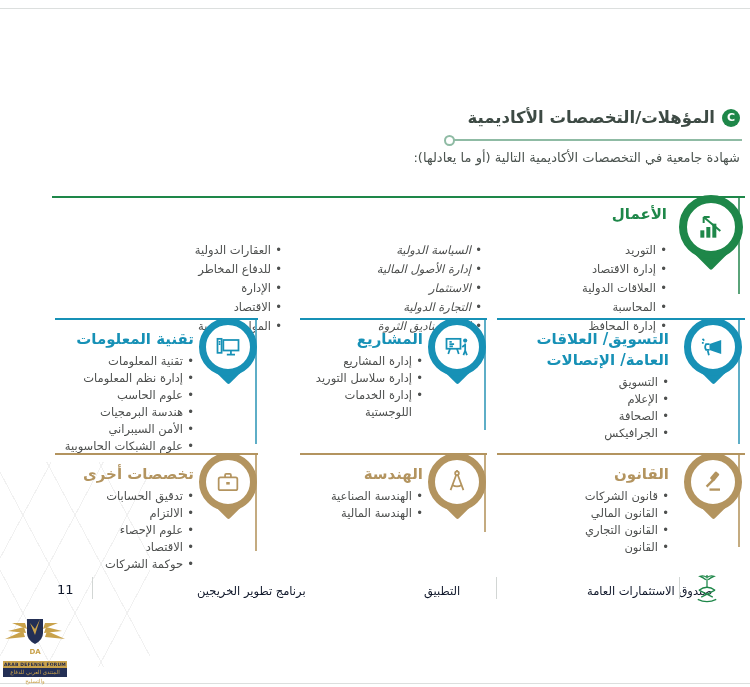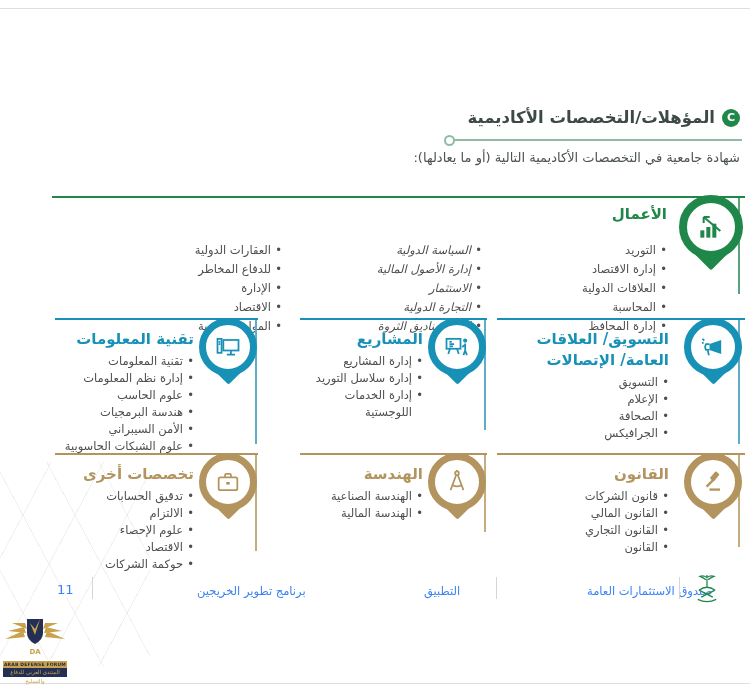--- a/index.html
+++ b/index.html
@@ -35,21 +35,21 @@
   .pin{position:absolute;z-index:2;}
   .pin .tail{position:absolute;left:50%;background:currentColor;transform:rotate(45deg);border-radius:2px;}
   .pin .ring{position:relative;border-radius:50%;background:#fff;display:flex;
              align-items:center;justify-content:center;box-sizing:border-box;}
   .pin-lg .ring{width:64px;height:64px;border:8px solid;}
   .pin-lg .tail{width:26px;height:26px;top:44px;margin-left:-13px;}
   .pin-sm .ring{width:58px;height:58px;border:7px solid;}
   .pin-sm .tail{width:23px;height:23px;top:39px;margin-left:-11.5px;}
   .pin svg{display:block;}
   
-  .ft{position:absolute;font-size:11.5px;color:#3b82f6;}
+  .ft{position:absolute;font-size:11.5px;color:#0f172a;}
   .ft-div{position:absolute;width:1px;height:22px;background:#d2d6d4;top:577px;}
   
   .geo{position:absolute;left:0;top:462px;width:150px;height:205px;opacity:.85;
        background:
          repeating-linear-gradient(62deg,transparent 0 45px,#efefef 45px 46px),
          repeating-linear-gradient(-62deg,transparent 0 45px,#efefef 45px 46px);}
   
   .wm{position:absolute;left:3px;top:613px;width:64px;text-align:center;direction:ltr;}
   .wm-band1{background:#c9a24b;color:#22294d;font-size:4.5px;font-weight:bold;
             line-height:7px;height:7px;letter-spacing:.2px;}

